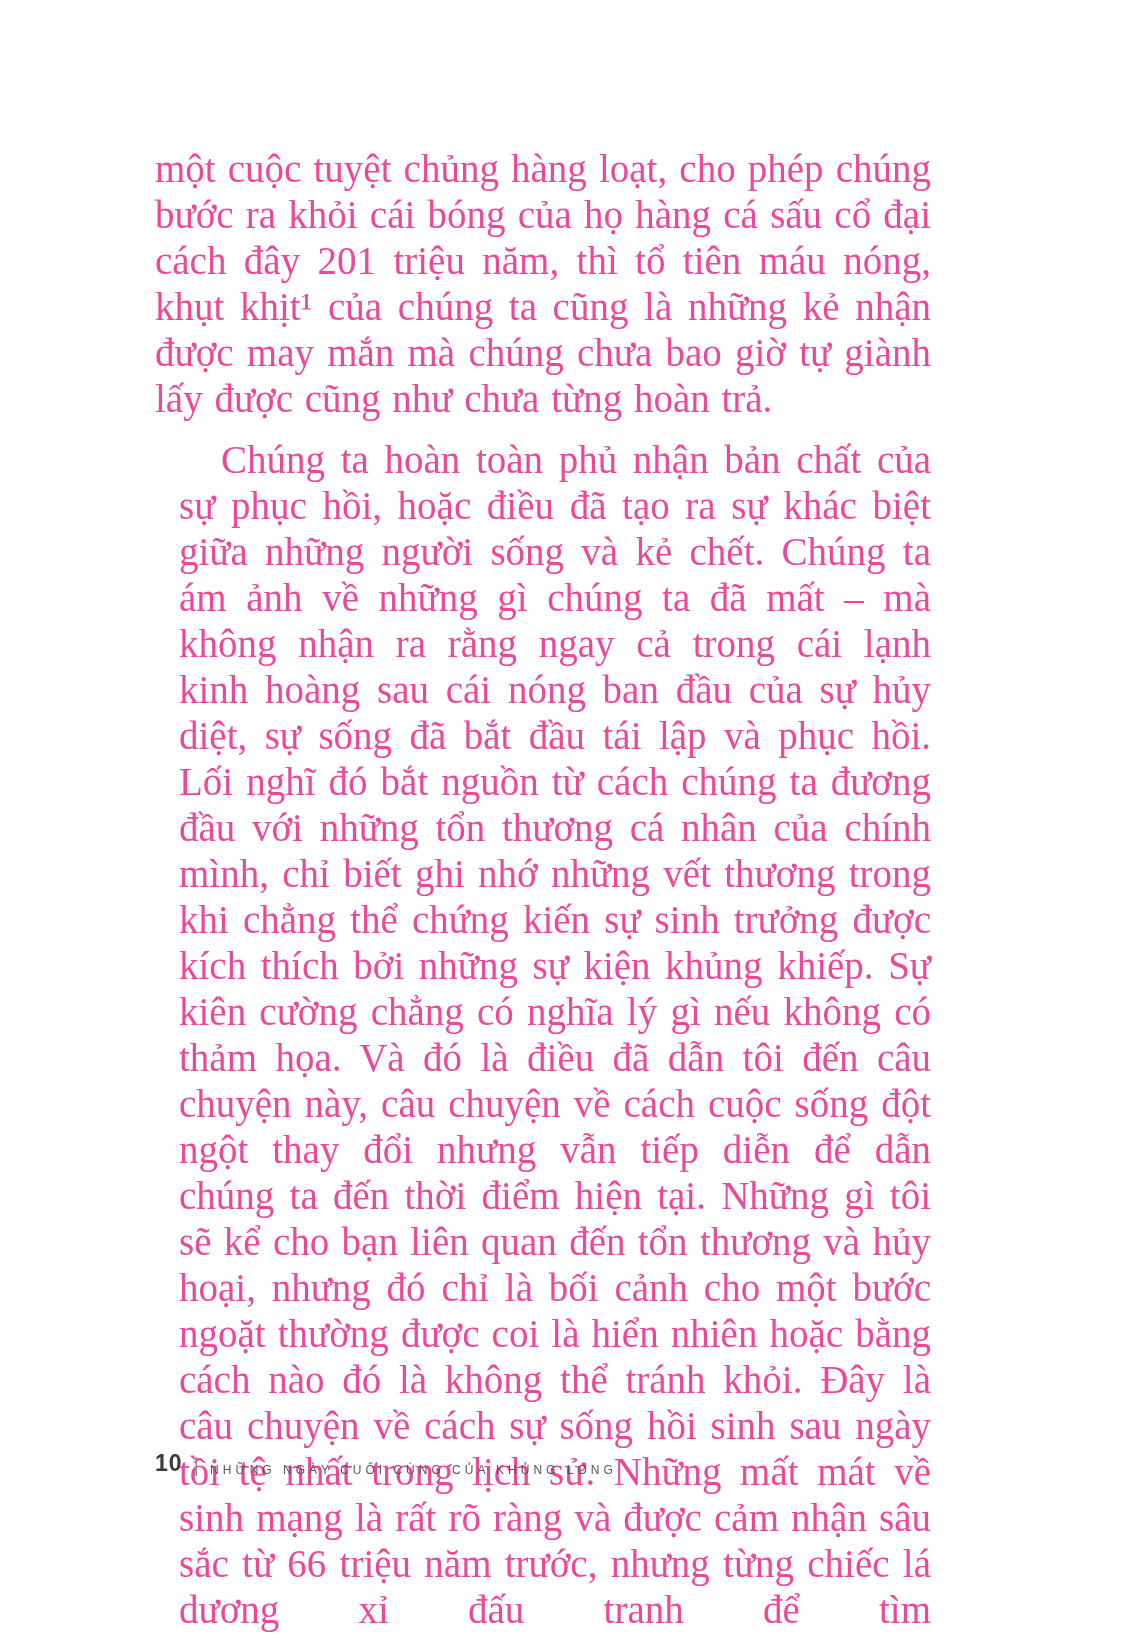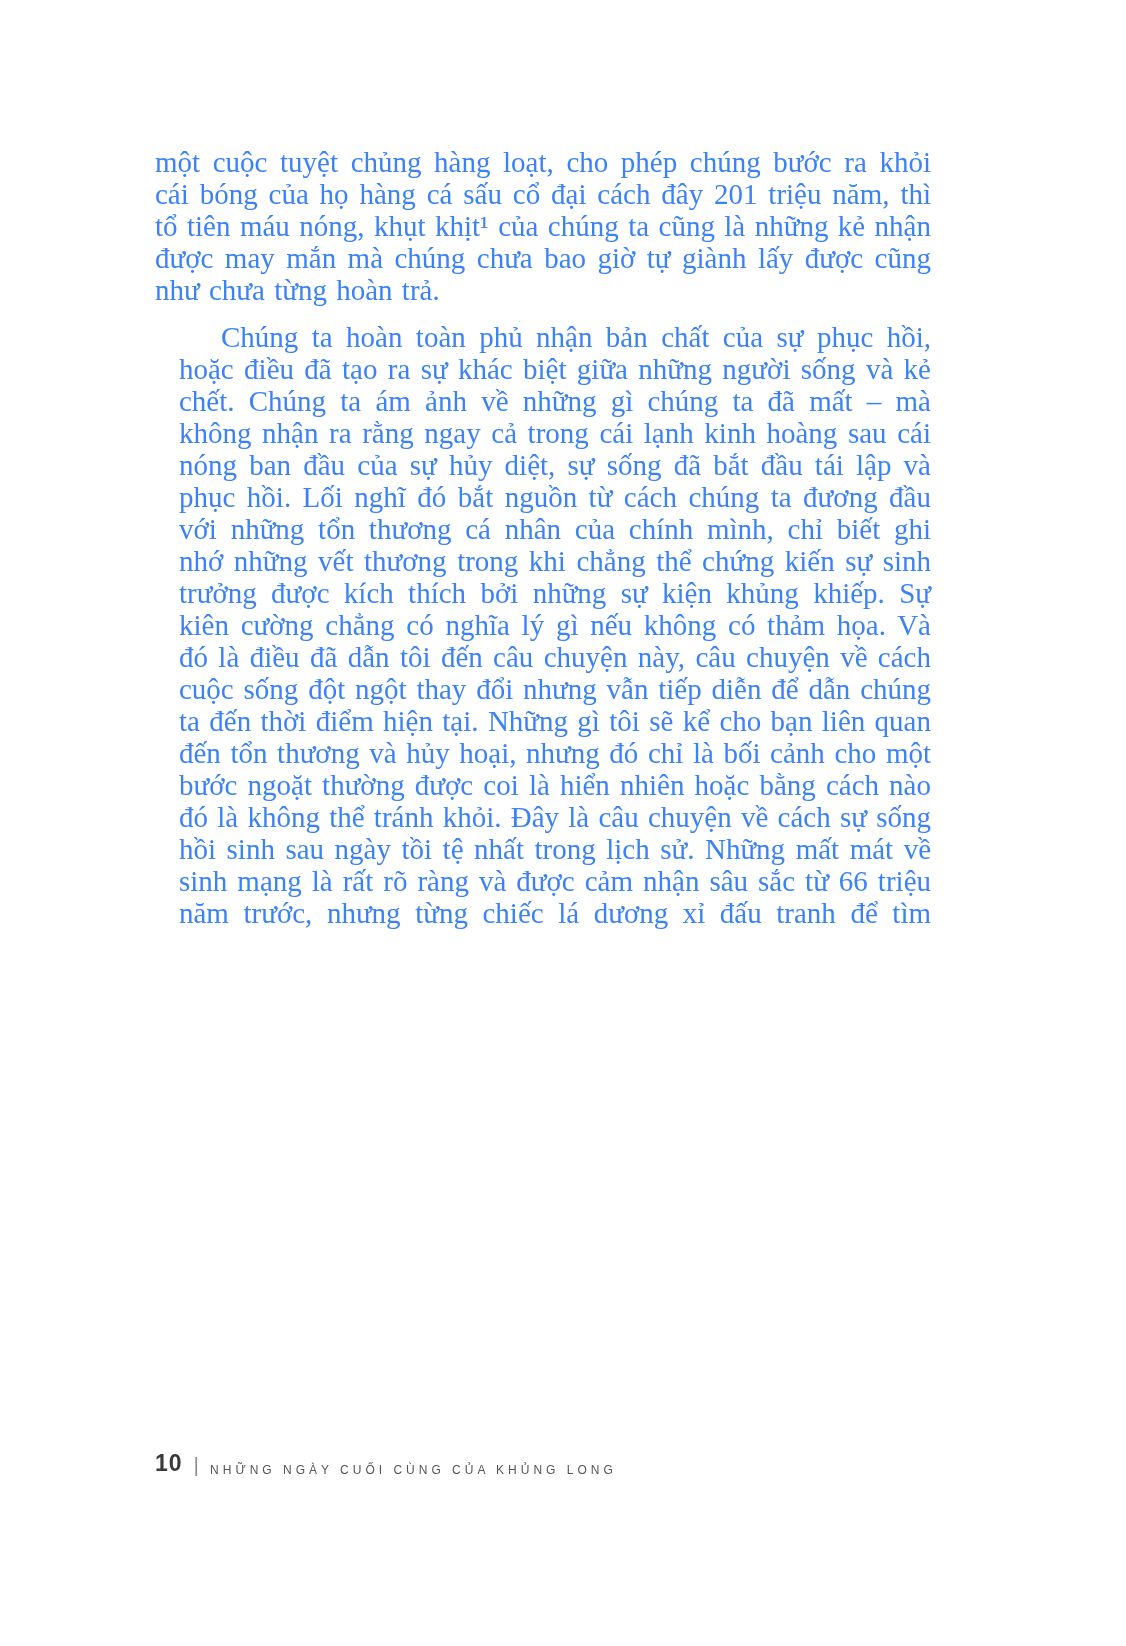--- a/index.html
+++ b/index.html
@@ -17,24 +17,24 @@
     inset: 0;
     background: #ffffff;
   }
   .text-block {
     position: absolute;
     left: 155px;
     top: 146px;
     width: 776px;
   }
   .para {
-    font-size: 29px;
-    line-height: 32px;
+    font-size: 39px;
+    line-height: 46px;
     text-align: justify;
-    color: #3b82f6;
+    color: #ec4899;
     margin-bottom: 15px;
     word-spacing: 2px;
   }
   .para.indent { text-indent: 42px; margin-left: 24px; }
   .para.justify-last { text-align-last: justify; }
   .footnote-area {
     position: absolute;
     left: 155px;
     top: 1326px;
     width: 790px;

